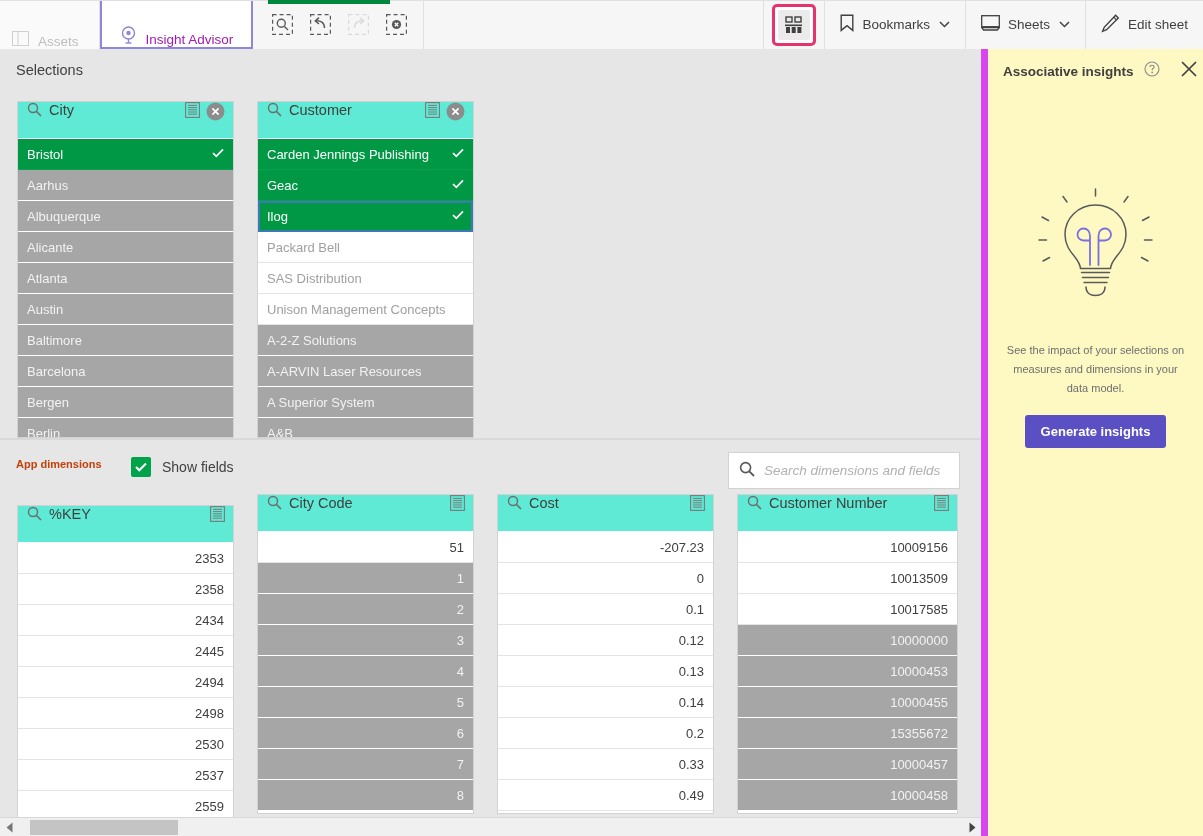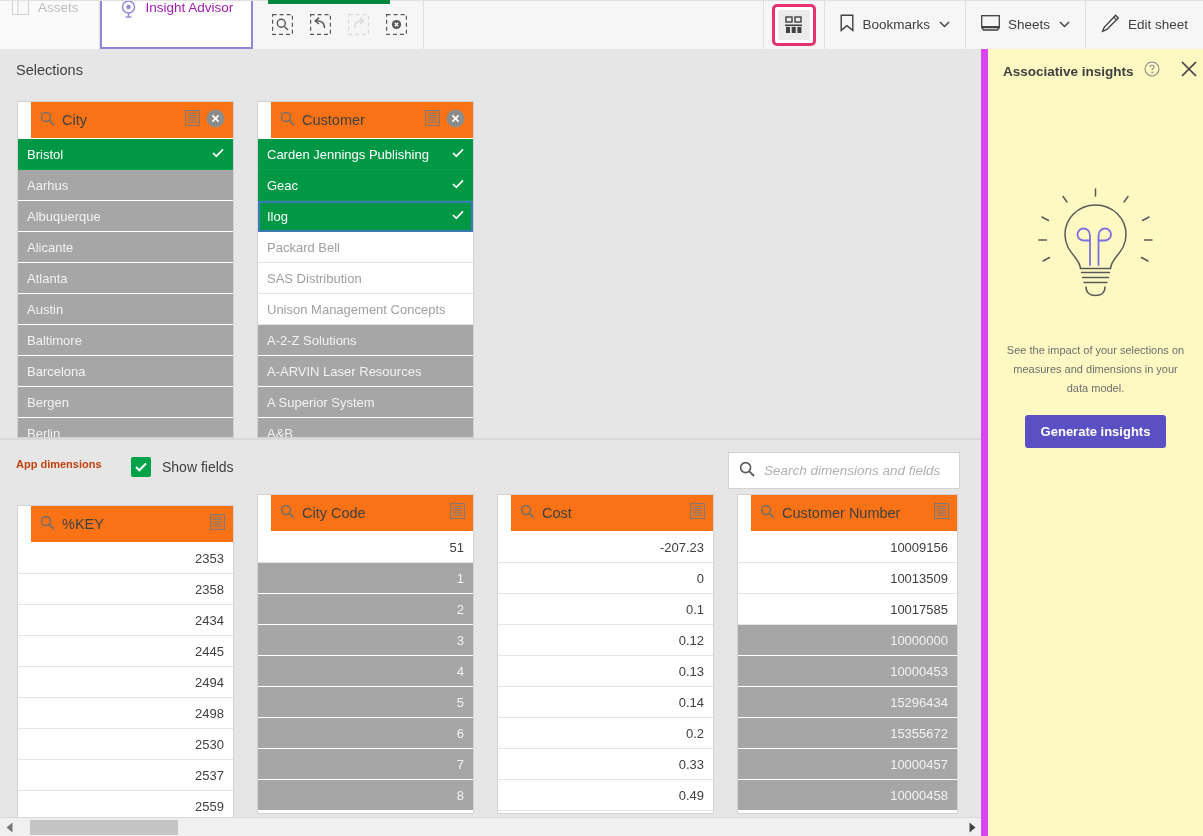--- a/index.html
+++ b/index.html
@@ -12,21 +12,21 @@
   }
   .app { position: relative; width: 1203px; height: 836px; }
 
   
   .topbar {
     position: absolute; top: 0; left: 0; width: 1203px; height: 49px;
     background: #f6f6f6;
     display: flex; align-items: stretch;
   }
   .tb-tab {
-    display: flex; align-items: flex-start; gap: 9px;
+    display: flex; align-items: flex-end; gap: 9px;
     padding: 0 16px; height: 49px;
     font-size: 13.5px; color: #bdbdbd; white-space: nowrap;
     border-right: 1px solid #e0e0e0;
     background: #fafafa;
   }
   .tb-tab.assets { padding-left: 12px; padding-right: 20px; }
   .tb-tab.insight {
     background: #fff;
     border: 2px solid #8e86d6;
     border-top: none;
@@ -85,24 +85,23 @@
     position: absolute; top: 13px; left: 16px;
     font-size: 14.5px; color: #404040; font-weight: 400;
   }
   .listbox {
     position: absolute;
     background: #fff;
     border: 1px solid #d2d2d2;
     overflow: hidden;
   }
   .lb-head {
-    height: 37px; display: flex; align-items: center;
-    padding: 0 8px 0 9px; background: #f97316;
+    height: 37px; display: flex; align-items: flex-start;
+    padding: 0 8px 0 9px; background: #5eead4;
     border-bottom: 1px solid #fff;
-    margin-left: 13px;
   }
   .lb-head .mag { margin-right: 7px; flex: 0 0 auto; }
   .lb-title {
     font-size: 14.5px; color: #404040; flex: 1 1 auto;
     white-space: nowrap; overflow: hidden;
   }
   .lb-head .hicon { flex: 0 0 auto; margin-left: 6px; }
   .lb-rows { position: relative; }
   .row {
     height: 31px; display: flex; align-items: center;
@@ -645,21 +644,21 @@
             <div class="row possible num">
               <span class="lbl">10017585</span>
             </div>
             <div class="row excluded num">
               <span class="lbl">10000000</span>
             </div>
             <div class="row excluded num">
               <span class="lbl">10000453</span>
             </div>
             <div class="row excluded num">
-              <span class="lbl">15296434</span>
+              <span class="lbl">10000455</span>
             </div>
             <div class="row excluded num">
               <span class="lbl">15355672</span>
             </div>
             <div class="row excluded num">
               <span class="lbl">10000457</span>
             </div>
             <div class="row excluded num">
               <span class="lbl">10000458</span>
             </div>

